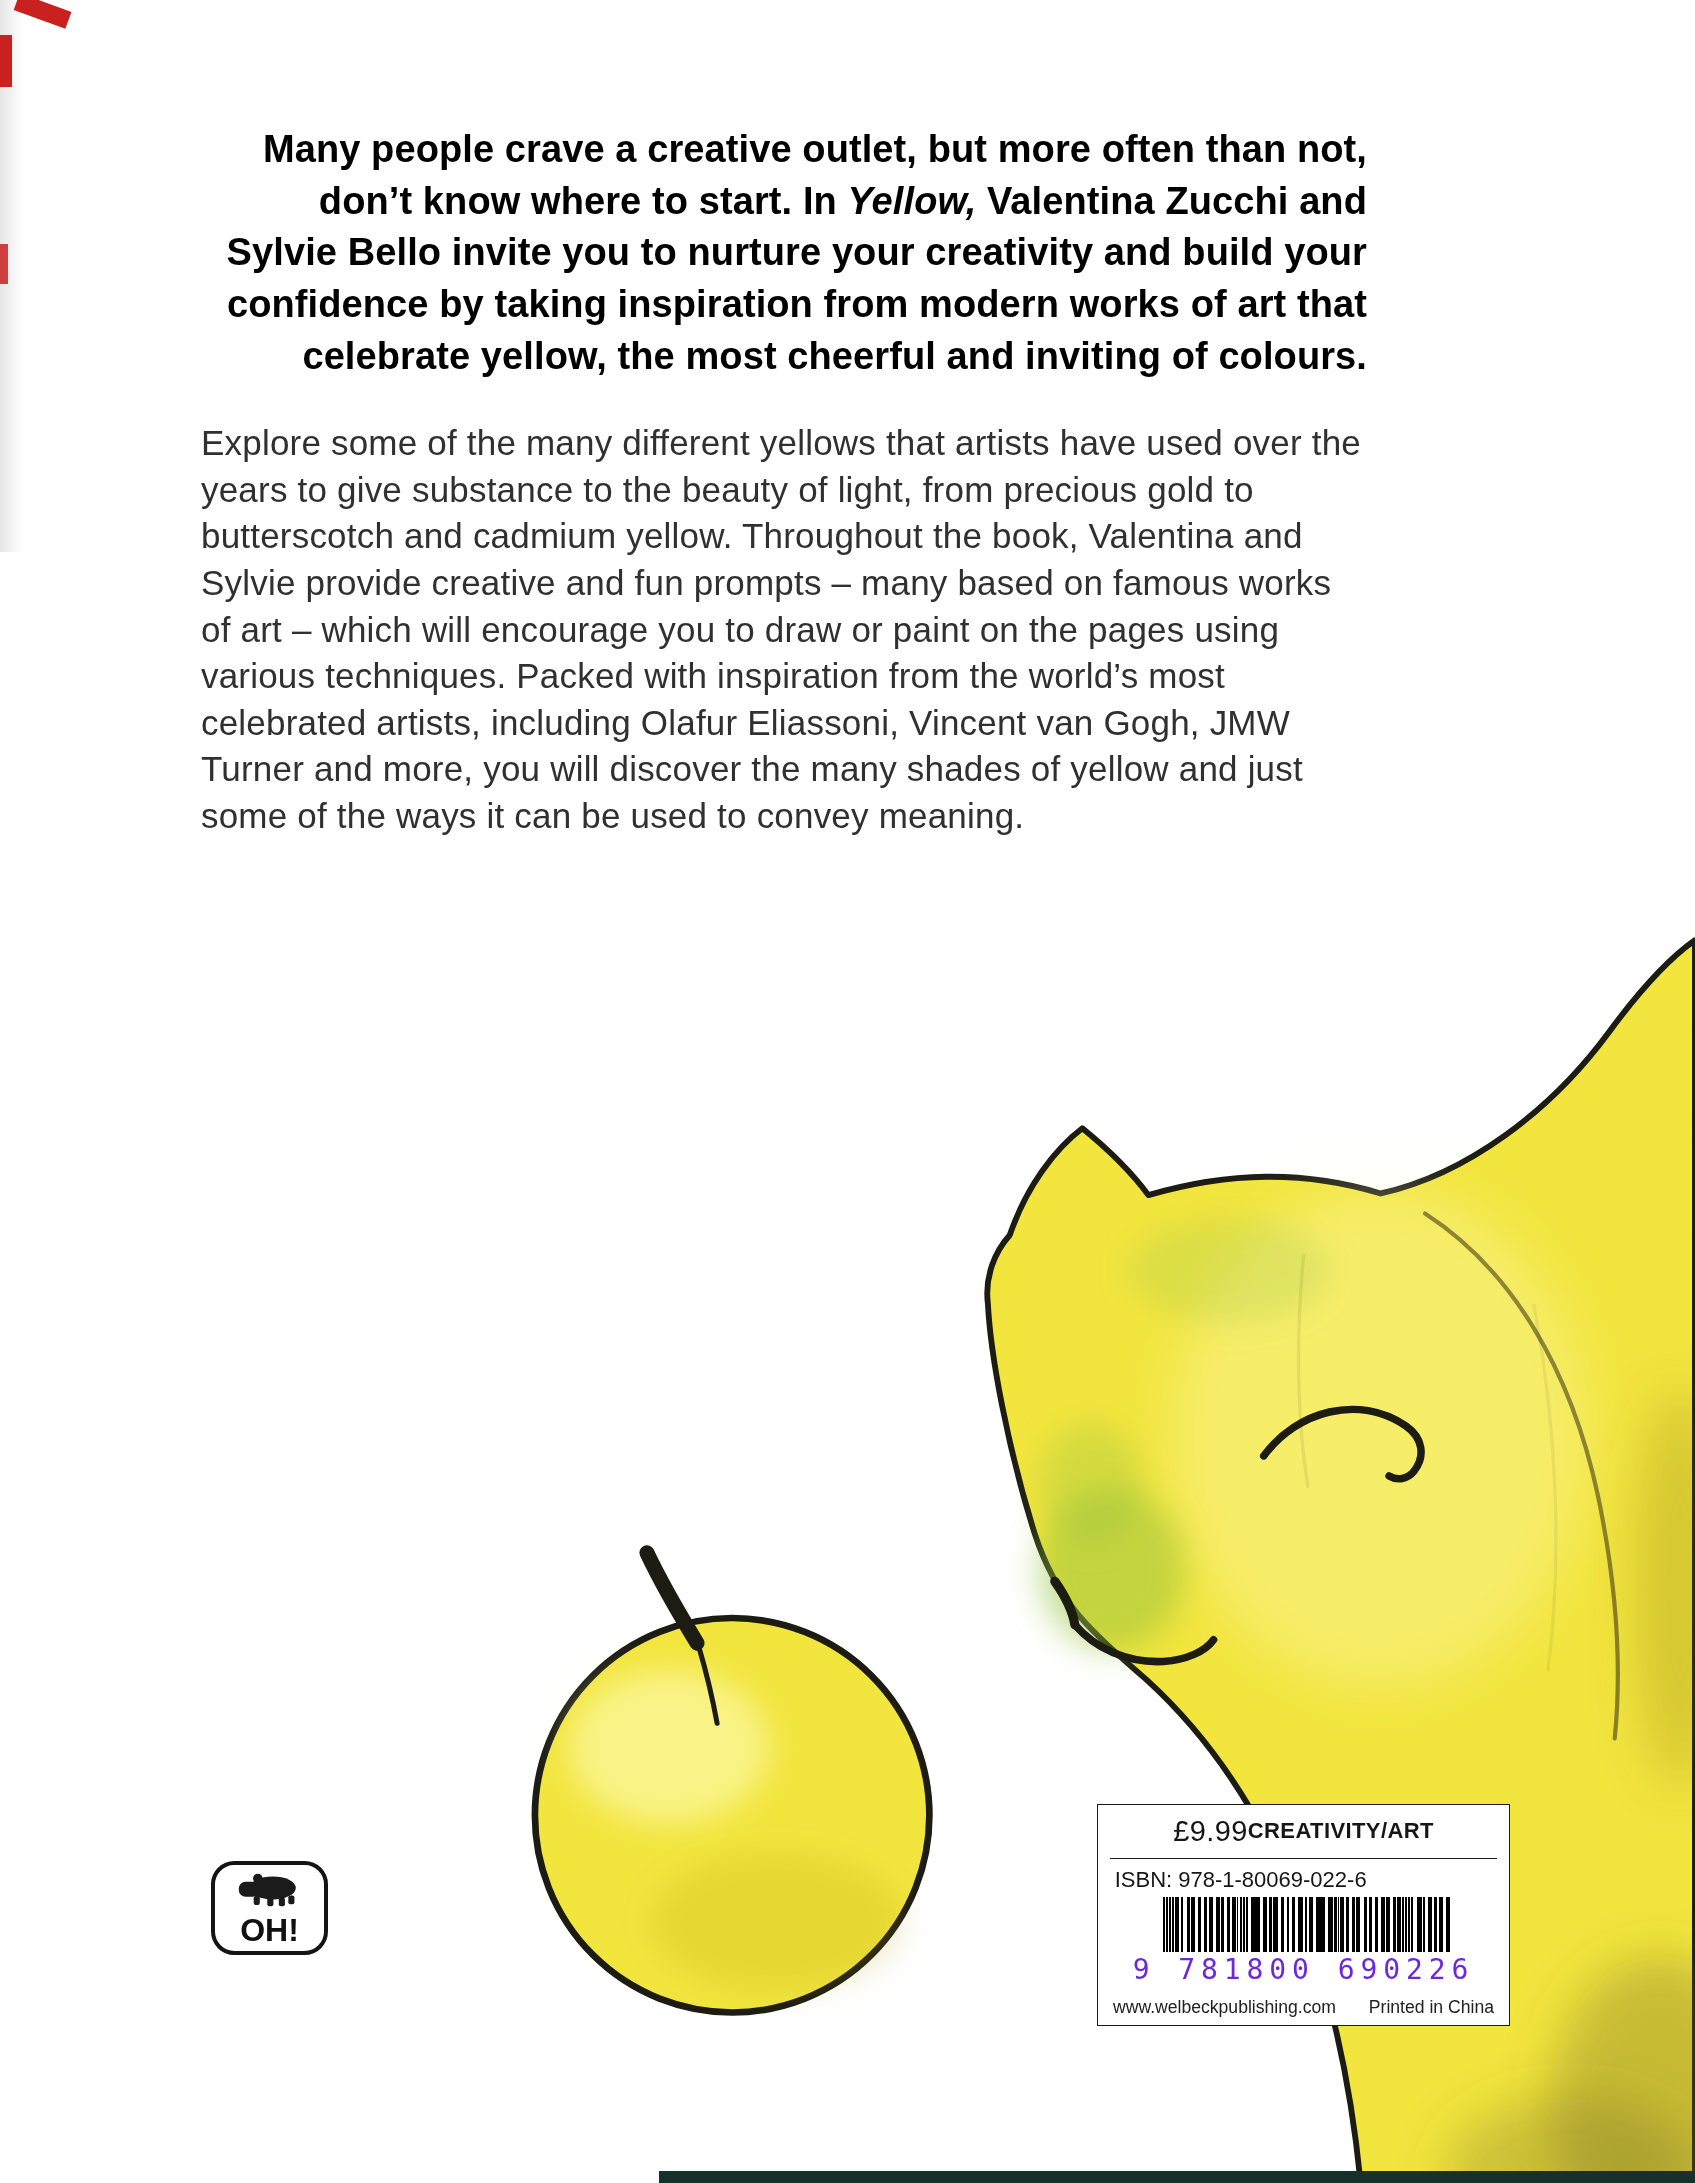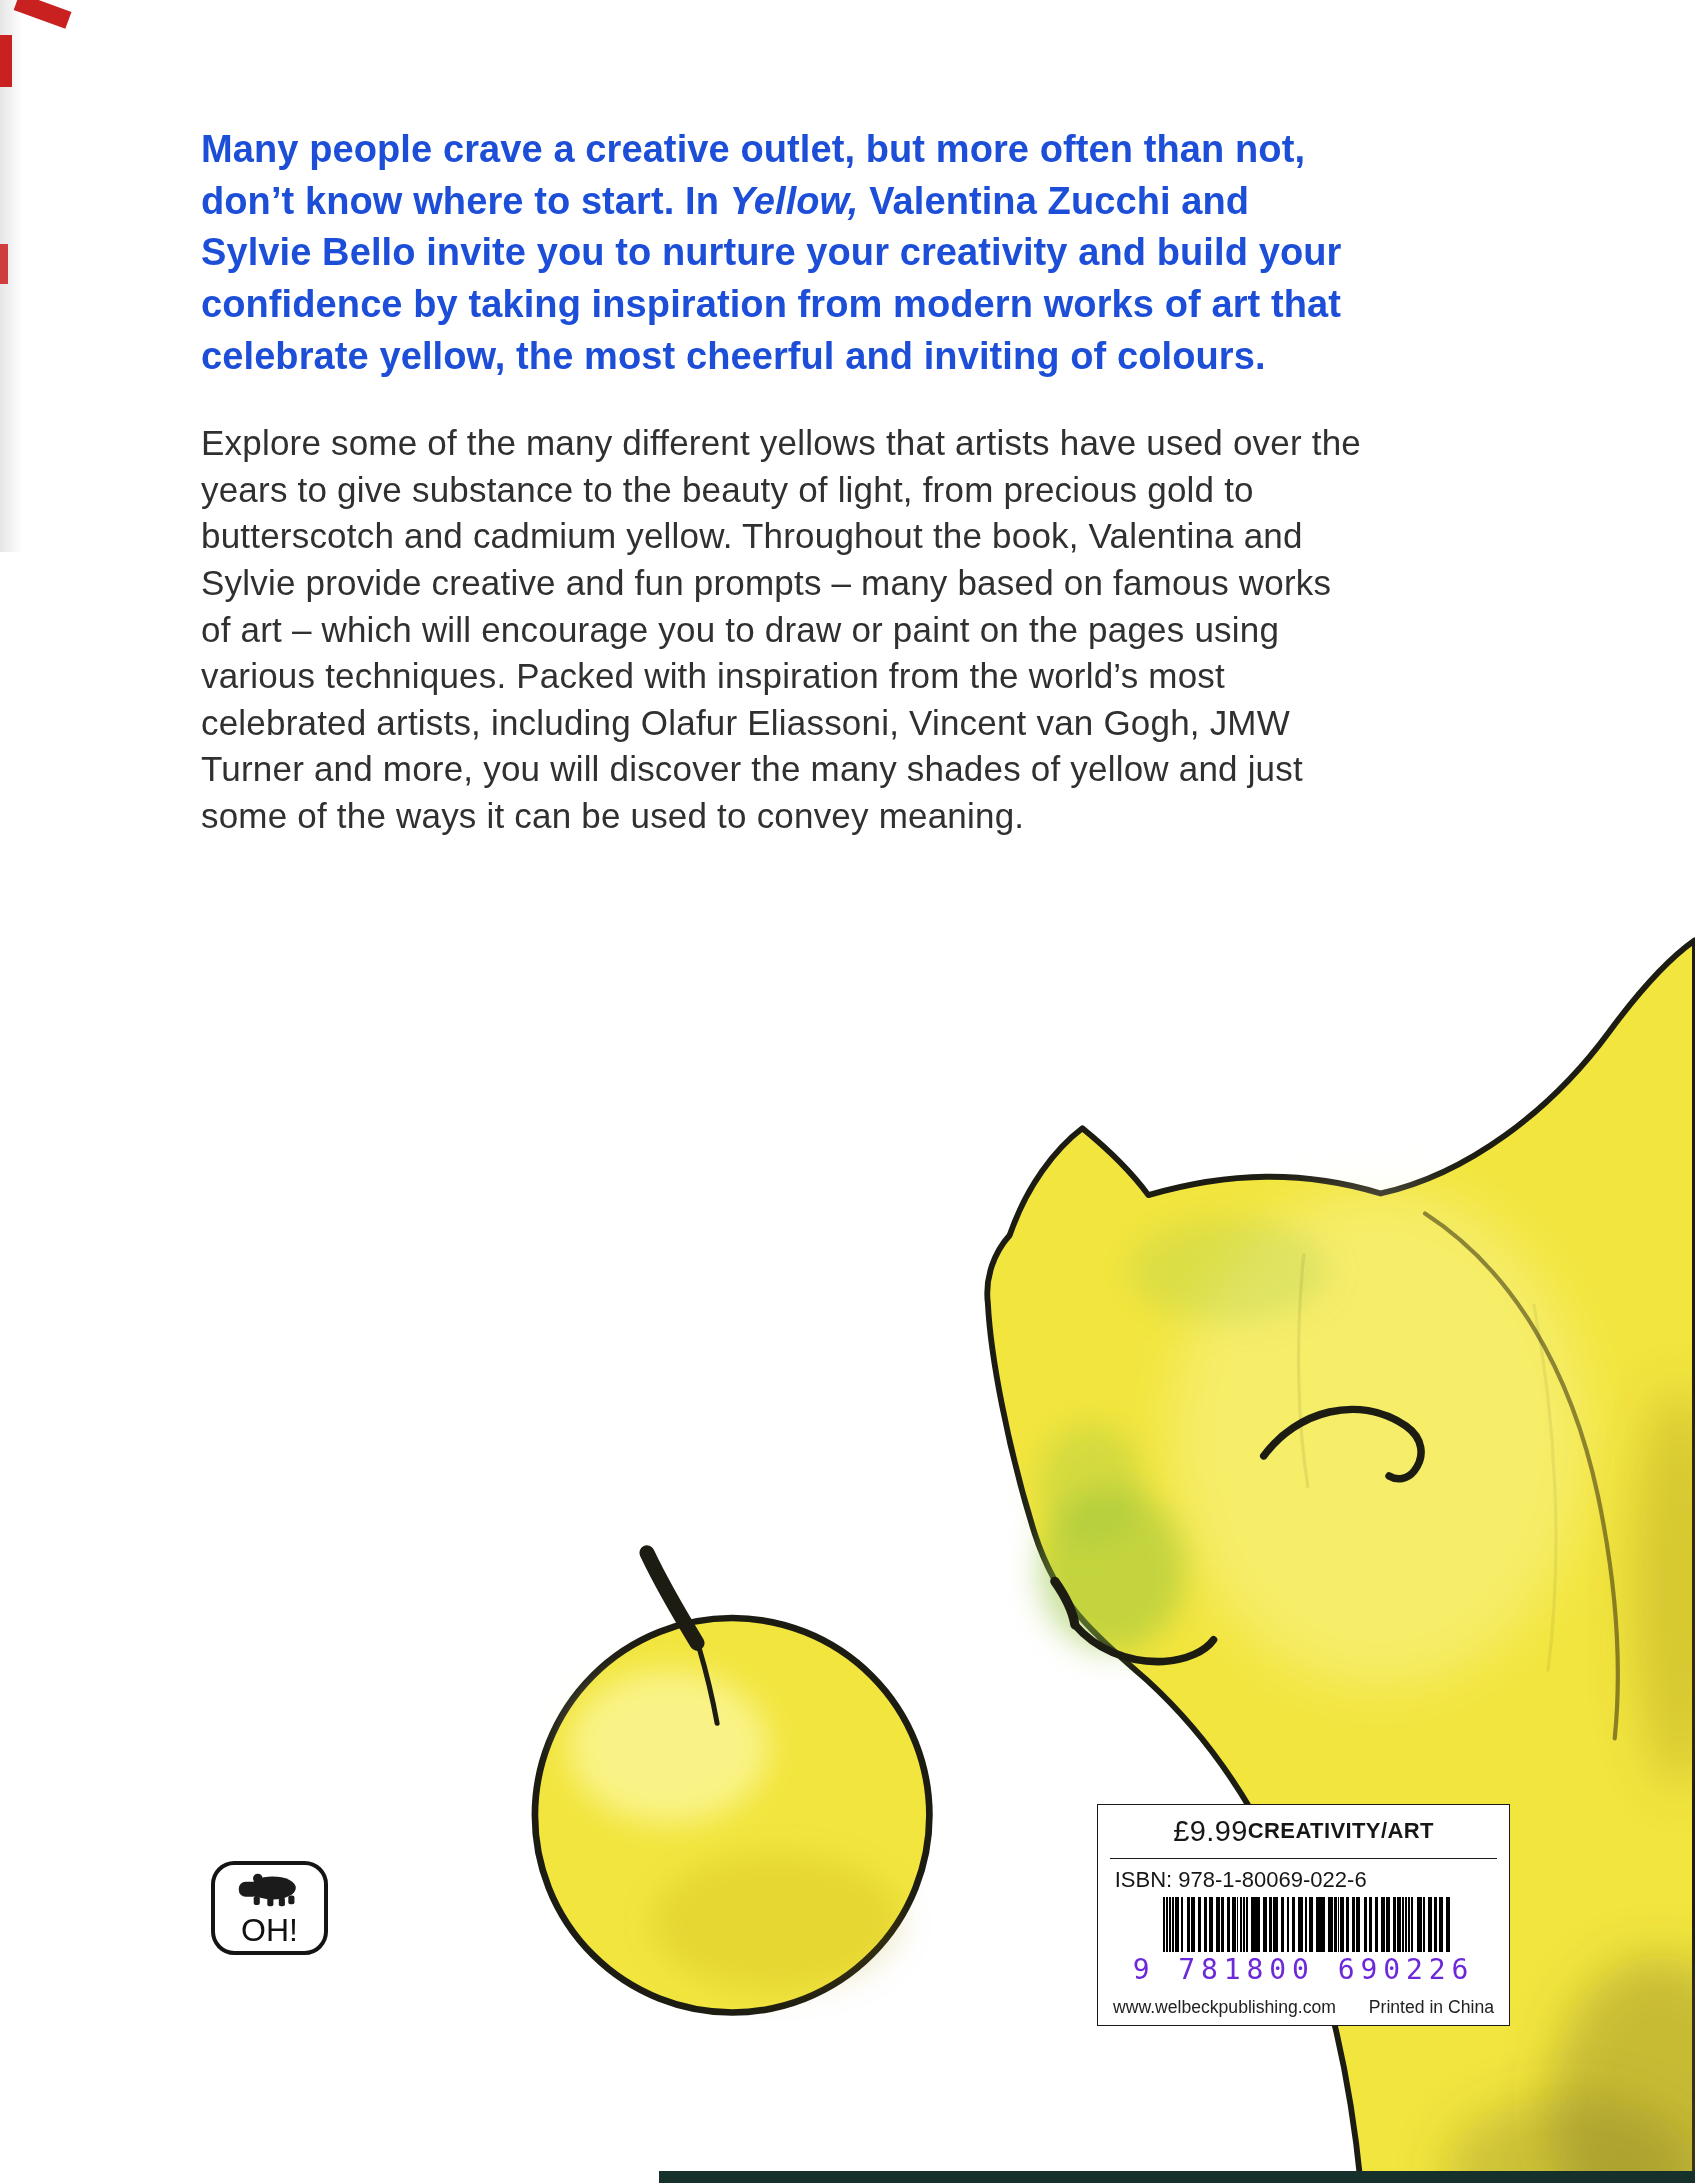--- a/index.html
+++ b/index.html
@@ -21,38 +21,39 @@
   .scan-mark.m2{left:0;top:35px;width:11.7px;height:52px;}
   .scan-mark.m3{left:0;top:244px;width:8.4px;height:40px;opacity:.85;}
 
   
   .blurb{
     position:absolute;left:201px;top:124px;width:1166px;
     color:var(--text,#303030);
   }
   .blurb p{margin:0 0 35px 0;font-size:35px;line-height:1.33;letter-spacing:0.2px;}
   .blurb p.lead{
-    font-weight:bold;font-size:38px;line-height:1.36;color:#1d4ed8;letter-spacing:0.1px;
+    font-weight:bold;font-size:38px;line-height:1.36;color:#000000;letter-spacing:0.1px;
     margin-bottom:38px;
+    text-align:right;
   }
   .italic{font-style:italic;}
 
   
   .illus{position:absolute;left:0;top:0;width:1695px;height:2183px;z-index:1;}
 
   
   .oh-logo{
     position:absolute;left:211px;top:1861px;width:117px;height:94px;z-index:5;
     background:#fff;border:4.2px solid #141414;border-radius:23.4px;
     box-sizing:border-box;
     display:flex;flex-direction:column;align-items:center;justify-content:center;
   }
   .oh-logo .hippo{width:72px;height:38px;display:block;}
   .oh-text{
-    font-weight:normal;font-size:32px;line-height:1;color:#111;
+    font-weight:bold;font-size:32px;line-height:1;color:#111;
     letter-spacing:0px;margin-top:5px;
   }
 
   
   .retail-box{
     position:absolute;left:1097px;top:1804px;width:413px;height:222px;z-index:5;
     background:#fff;border:1.7px solid #1a1a1a;box-sizing:border-box;
     padding:6.7px 11.7px 6.7px 11.7px;
     display:flex;flex-direction:column;
     color:#161616;

